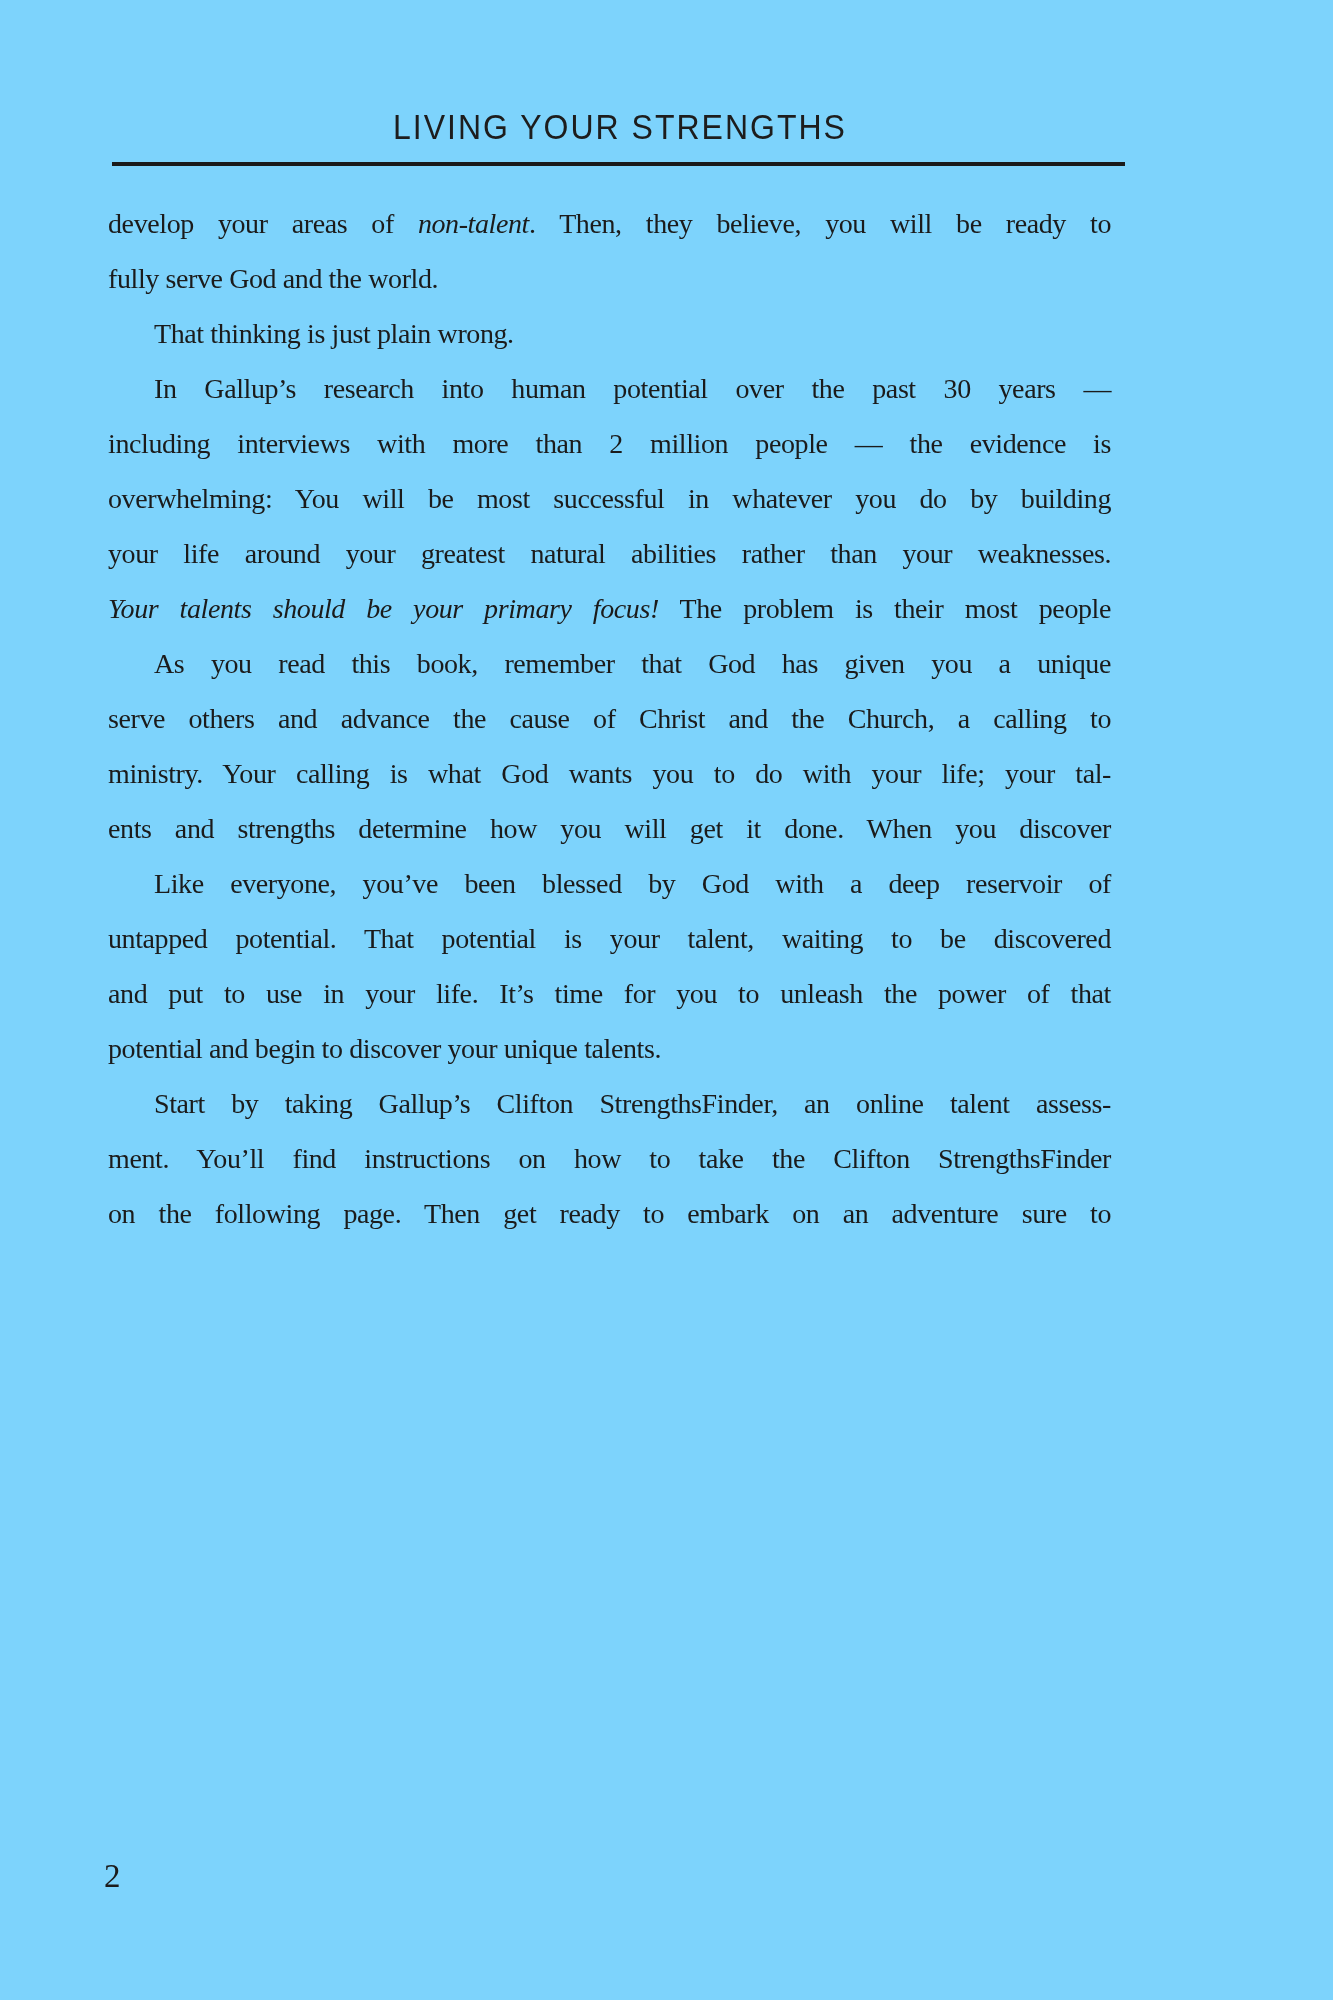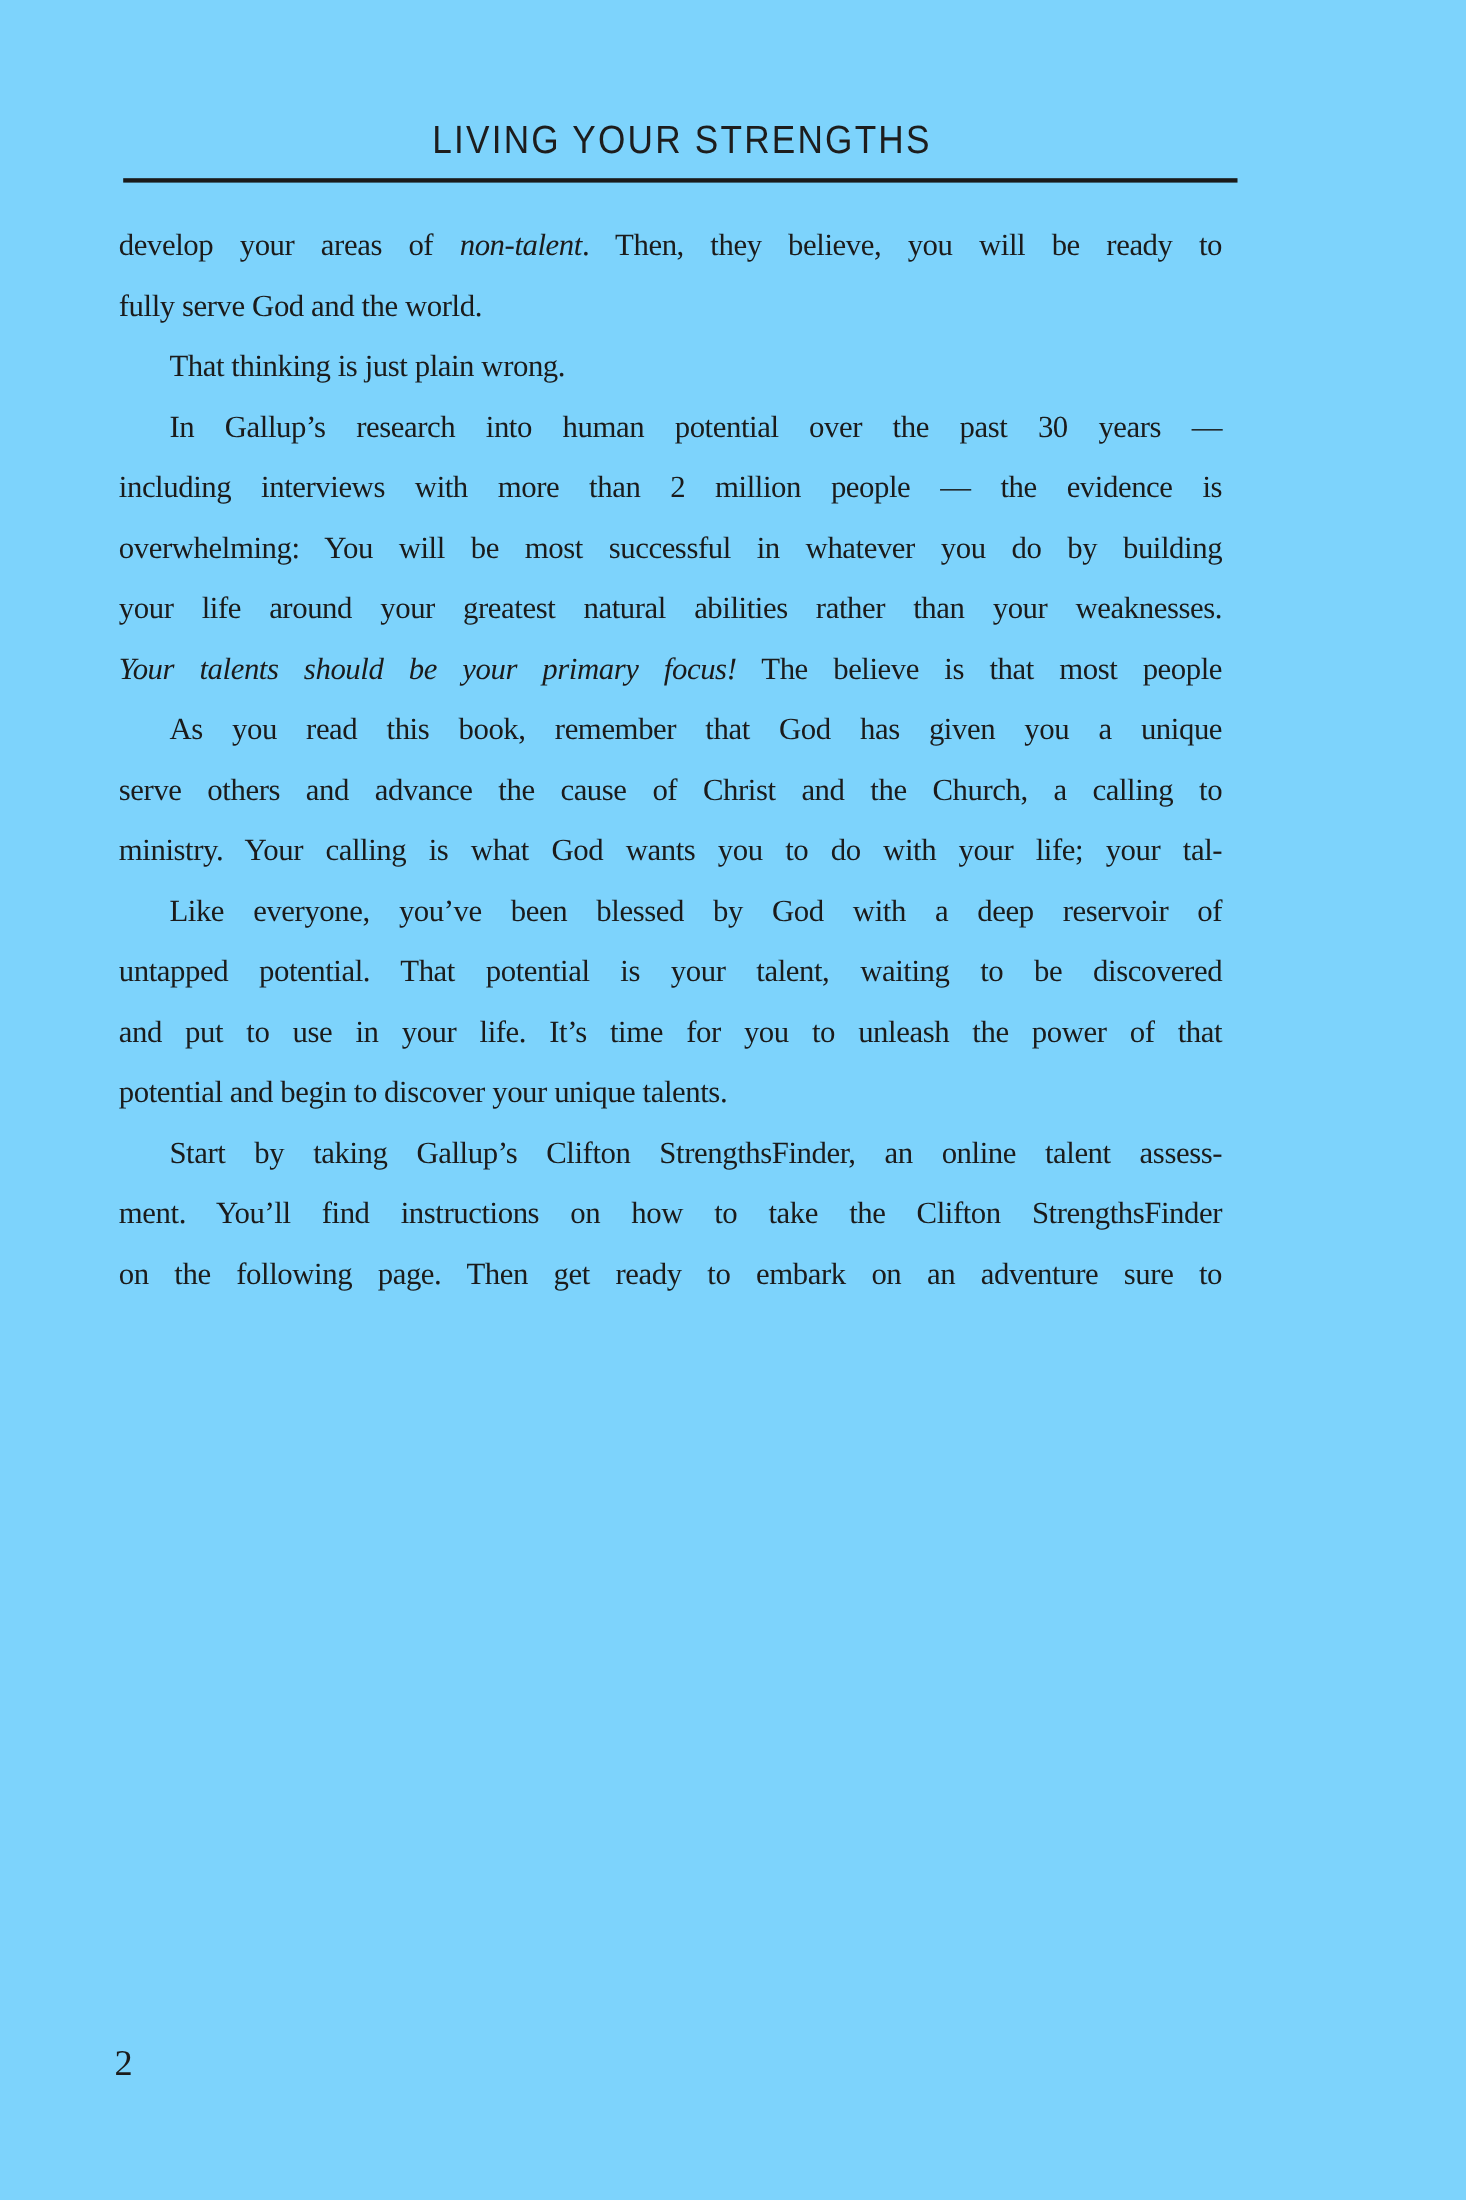--- a/index.html
+++ b/index.html
@@ -53,26 +53,27 @@
         <div class="line lastline"><span>fully serve God and the world.</span></div>
       </div>
       <div class="para">
         <div class="line lastline indent"><span>That thinking is just plain wrong.</span></div>
       </div>
       <div class="para">
         <div class="line indent"><span>In Gallup’s research into human potential over the past 30 years —</span></div>
         <div class="line"><span>including interviews with more than 2 million people — the evidence is</span></div>
         <div class="line"><span>overwhelming: You will be most successful in whatever you do by building</span></div>
         <div class="line"><span>your life around your greatest natural abilities rather than your weaknesses.</span></div>
-        <div class="line"><span class="it">Your talents should be your primary focus!</span><span> The believe is that most people</span></div>
+        <div class="line"><span class="it">Your talents should be your primary focus!</span><span> The problem is their most people</span></div>
       </div>
       <div class="para">
         <div class="line indent"><span>As you read this book, remember that God has given you a unique</span></div>
         <div class="line"><span>serve others and advance the cause of Christ and the Church, a calling to</span></div>
         <div class="line"><span>ministry. Your calling is what God wants you to do with your life; your tal-</span></div>
+        <div class="line"><span>ents and strengths determine how you will get it done. When you discover</span></div>
       </div>
       <div class="para">
         <div class="line indent"><span>Like everyone, you’ve been blessed by God with a deep reservoir of</span></div>
         <div class="line"><span>untapped potential. That potential is your talent, waiting to be discovered</span></div>
         <div class="line"><span>and put to use in your life. It’s time for you to unleash the power of that</span></div>
         <div class="line lastline"><span>potential and begin to discover your unique talents.</span></div>
       </div>
       <div class="para">
         <div class="line indent"><span>Start by taking Gallup’s Clifton StrengthsFinder, an online talent assess-</span></div>
         <div class="line"><span>ment. You’ll find instructions on how to take the Clifton StrengthsFinder</span></div>

